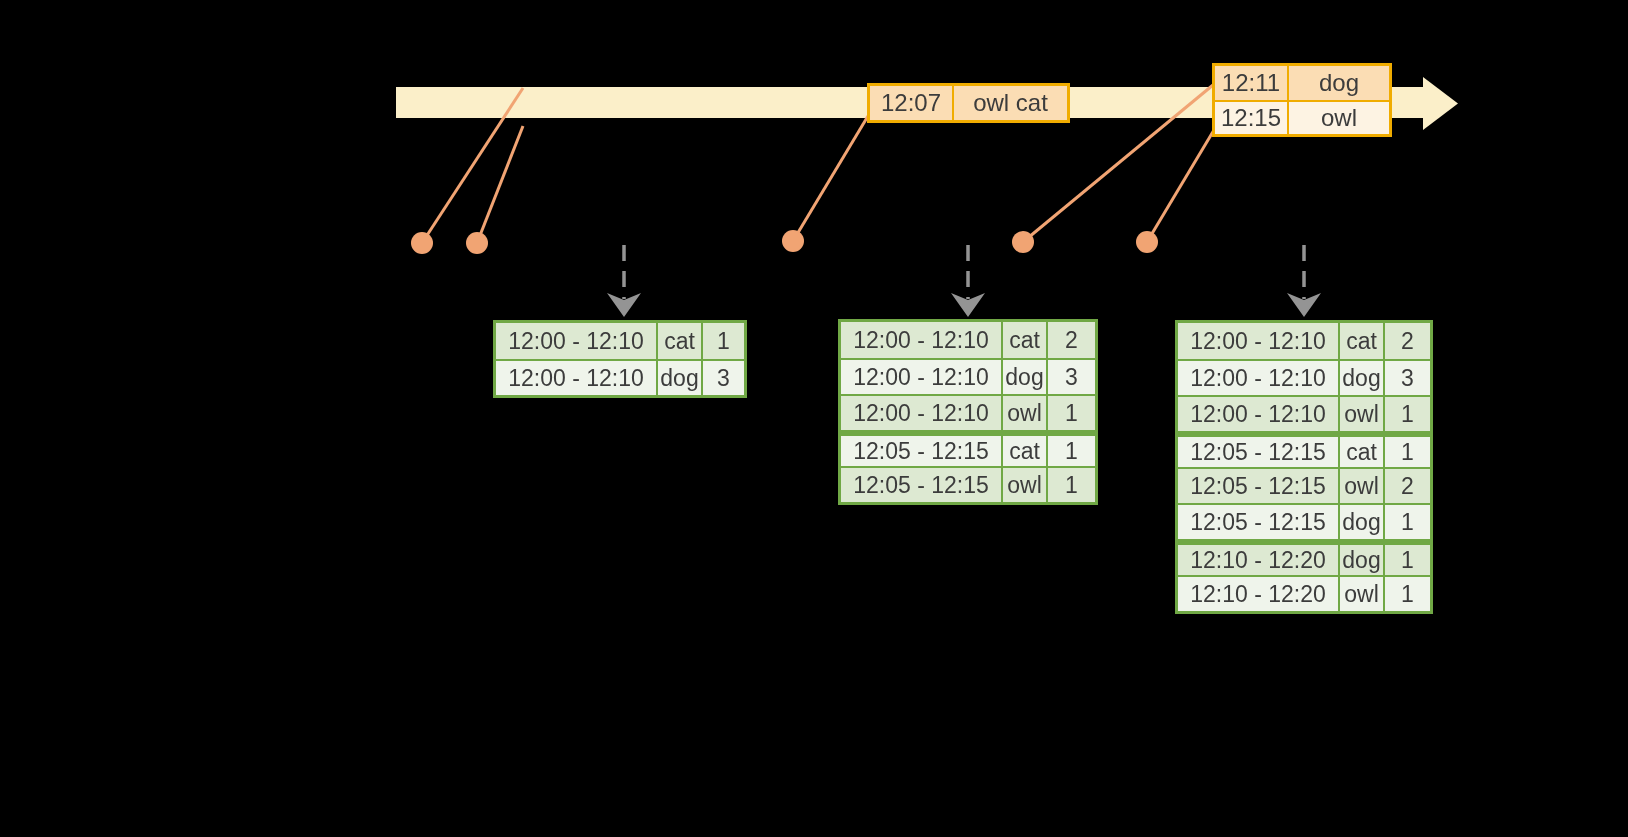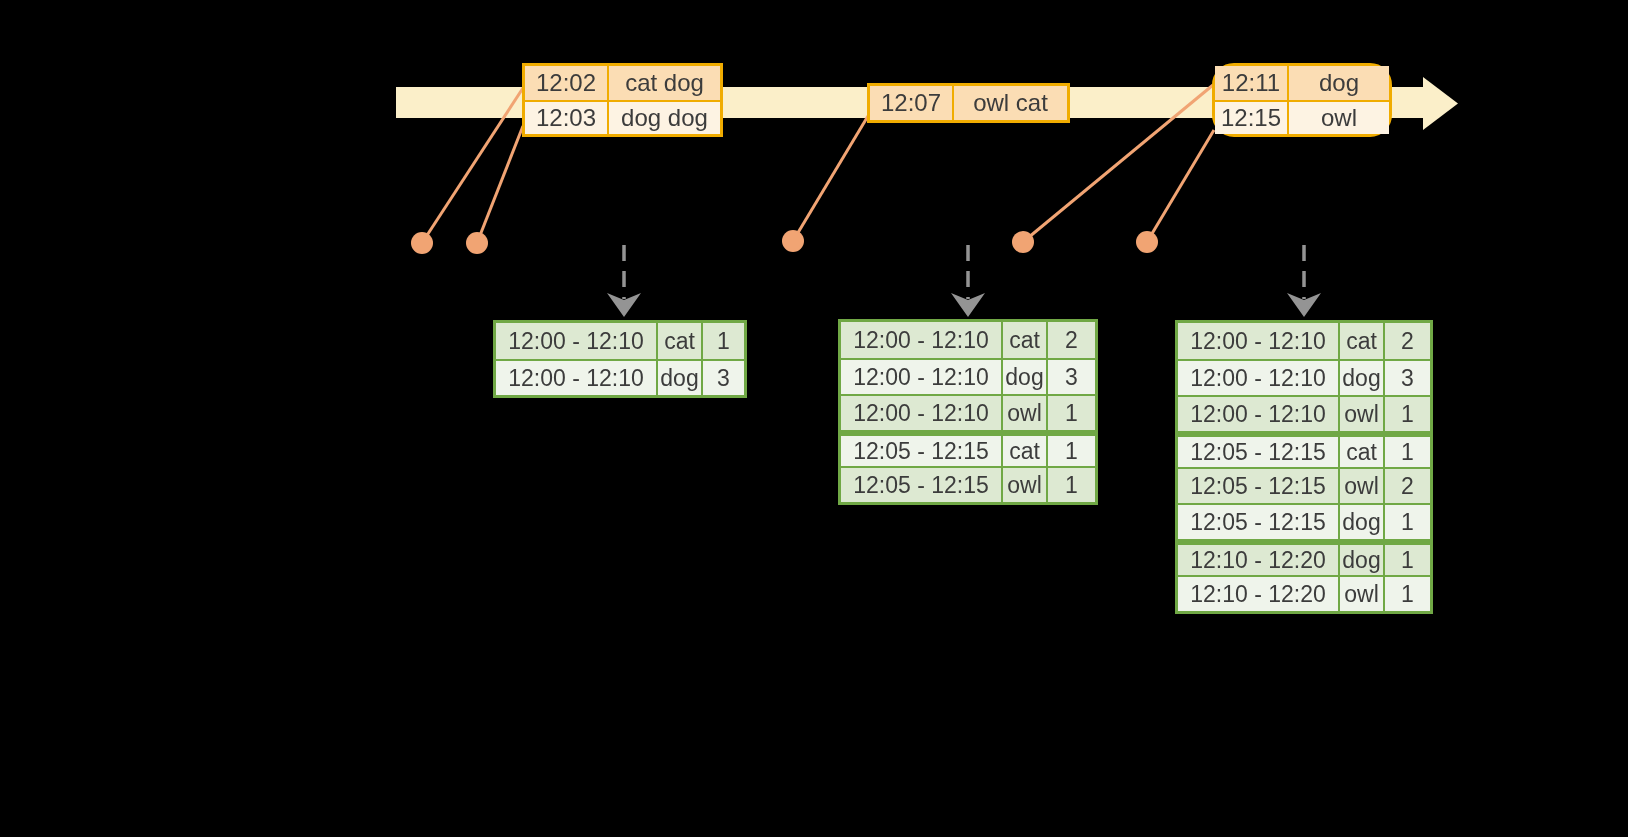--- a/index.html
+++ b/index.html
@@ -16,21 +16,21 @@
 
   .lead { stroke: var(--connector); stroke-width: 3; }
   .dot  { fill: var(--connector); }
   .dash { stroke: var(--trigger); stroke-width: 3.5; stroke-dasharray: 16 10; }
   .dashhead { fill: var(--trigger); }
   .bar  { fill: var(--bar); }
 
   .event-table { position: absolute; border: 3px solid var(--egold); z-index: 2; }
   .et0 { left: 522px;  top: 63px; width: 201px; }
   .et1 { left: 867px;  top: 83px; width: 203px; }
-  .et2 { left: 1212px; top: 63px; width: 180px; border-radius: 22px; }
+  .et2 { left: 1212px; top: 63px; width: 180px; }
   .event-table .row { display: flex; height: 34px; }
   .event-table .row + .row { border-top: 2px solid var(--egold); }
   .event-table .row.dark  { background: var(--edark); }
   .event-table .row.light { background: var(--elight); }
   .event-table .cell {
     display: flex; align-items: center; justify-content: center;
     font-size: 24px; color: var(--text); white-space: nowrap;
   }
   .event-table .cell.time  { width: 82px; }
   .event-table .cell.words { flex: 1; border-left: 2px solid var(--egold); }
@@ -78,30 +78,20 @@
     <line class="dash" x1="624" y1="245" x2="624" y2="299"></line>
     <path class="dashhead" d="M607,293 L624,317 L641,293 L624,300 Z"></path>
 
     <line class="dash" x1="968" y1="245" x2="968" y2="299"></line>
     <path class="dashhead" d="M951,293 L968,317 L985,293 L968,300 Z"></path>
 
     <line class="dash" x1="1304" y1="245" x2="1304" y2="299"></line>
     <path class="dashhead" d="M1287,293 L1304,317 L1321,293 L1304,300 Z"></path>
   </svg>
 
-  <div class="event-table et0">
-      <div class="row dark">
-        <div class="cell time">12:02</div>
-        <div class="cell words">cat dog</div>
-      </div>
-      <div class="row light">
-        <div class="cell time">12:03</div>
-        <div class="cell words">dog dog</div>
-      </div>
-    </div>
   <div class="event-table et1">
       <div class="row dark">
         <div class="cell time">12:07</div>
         <div class="cell words">owl cat</div>
       </div>
     </div>
   <div class="event-table et2">
       <div class="row dark">
         <div class="cell time">12:11</div>
         <div class="cell words">dog</div>

